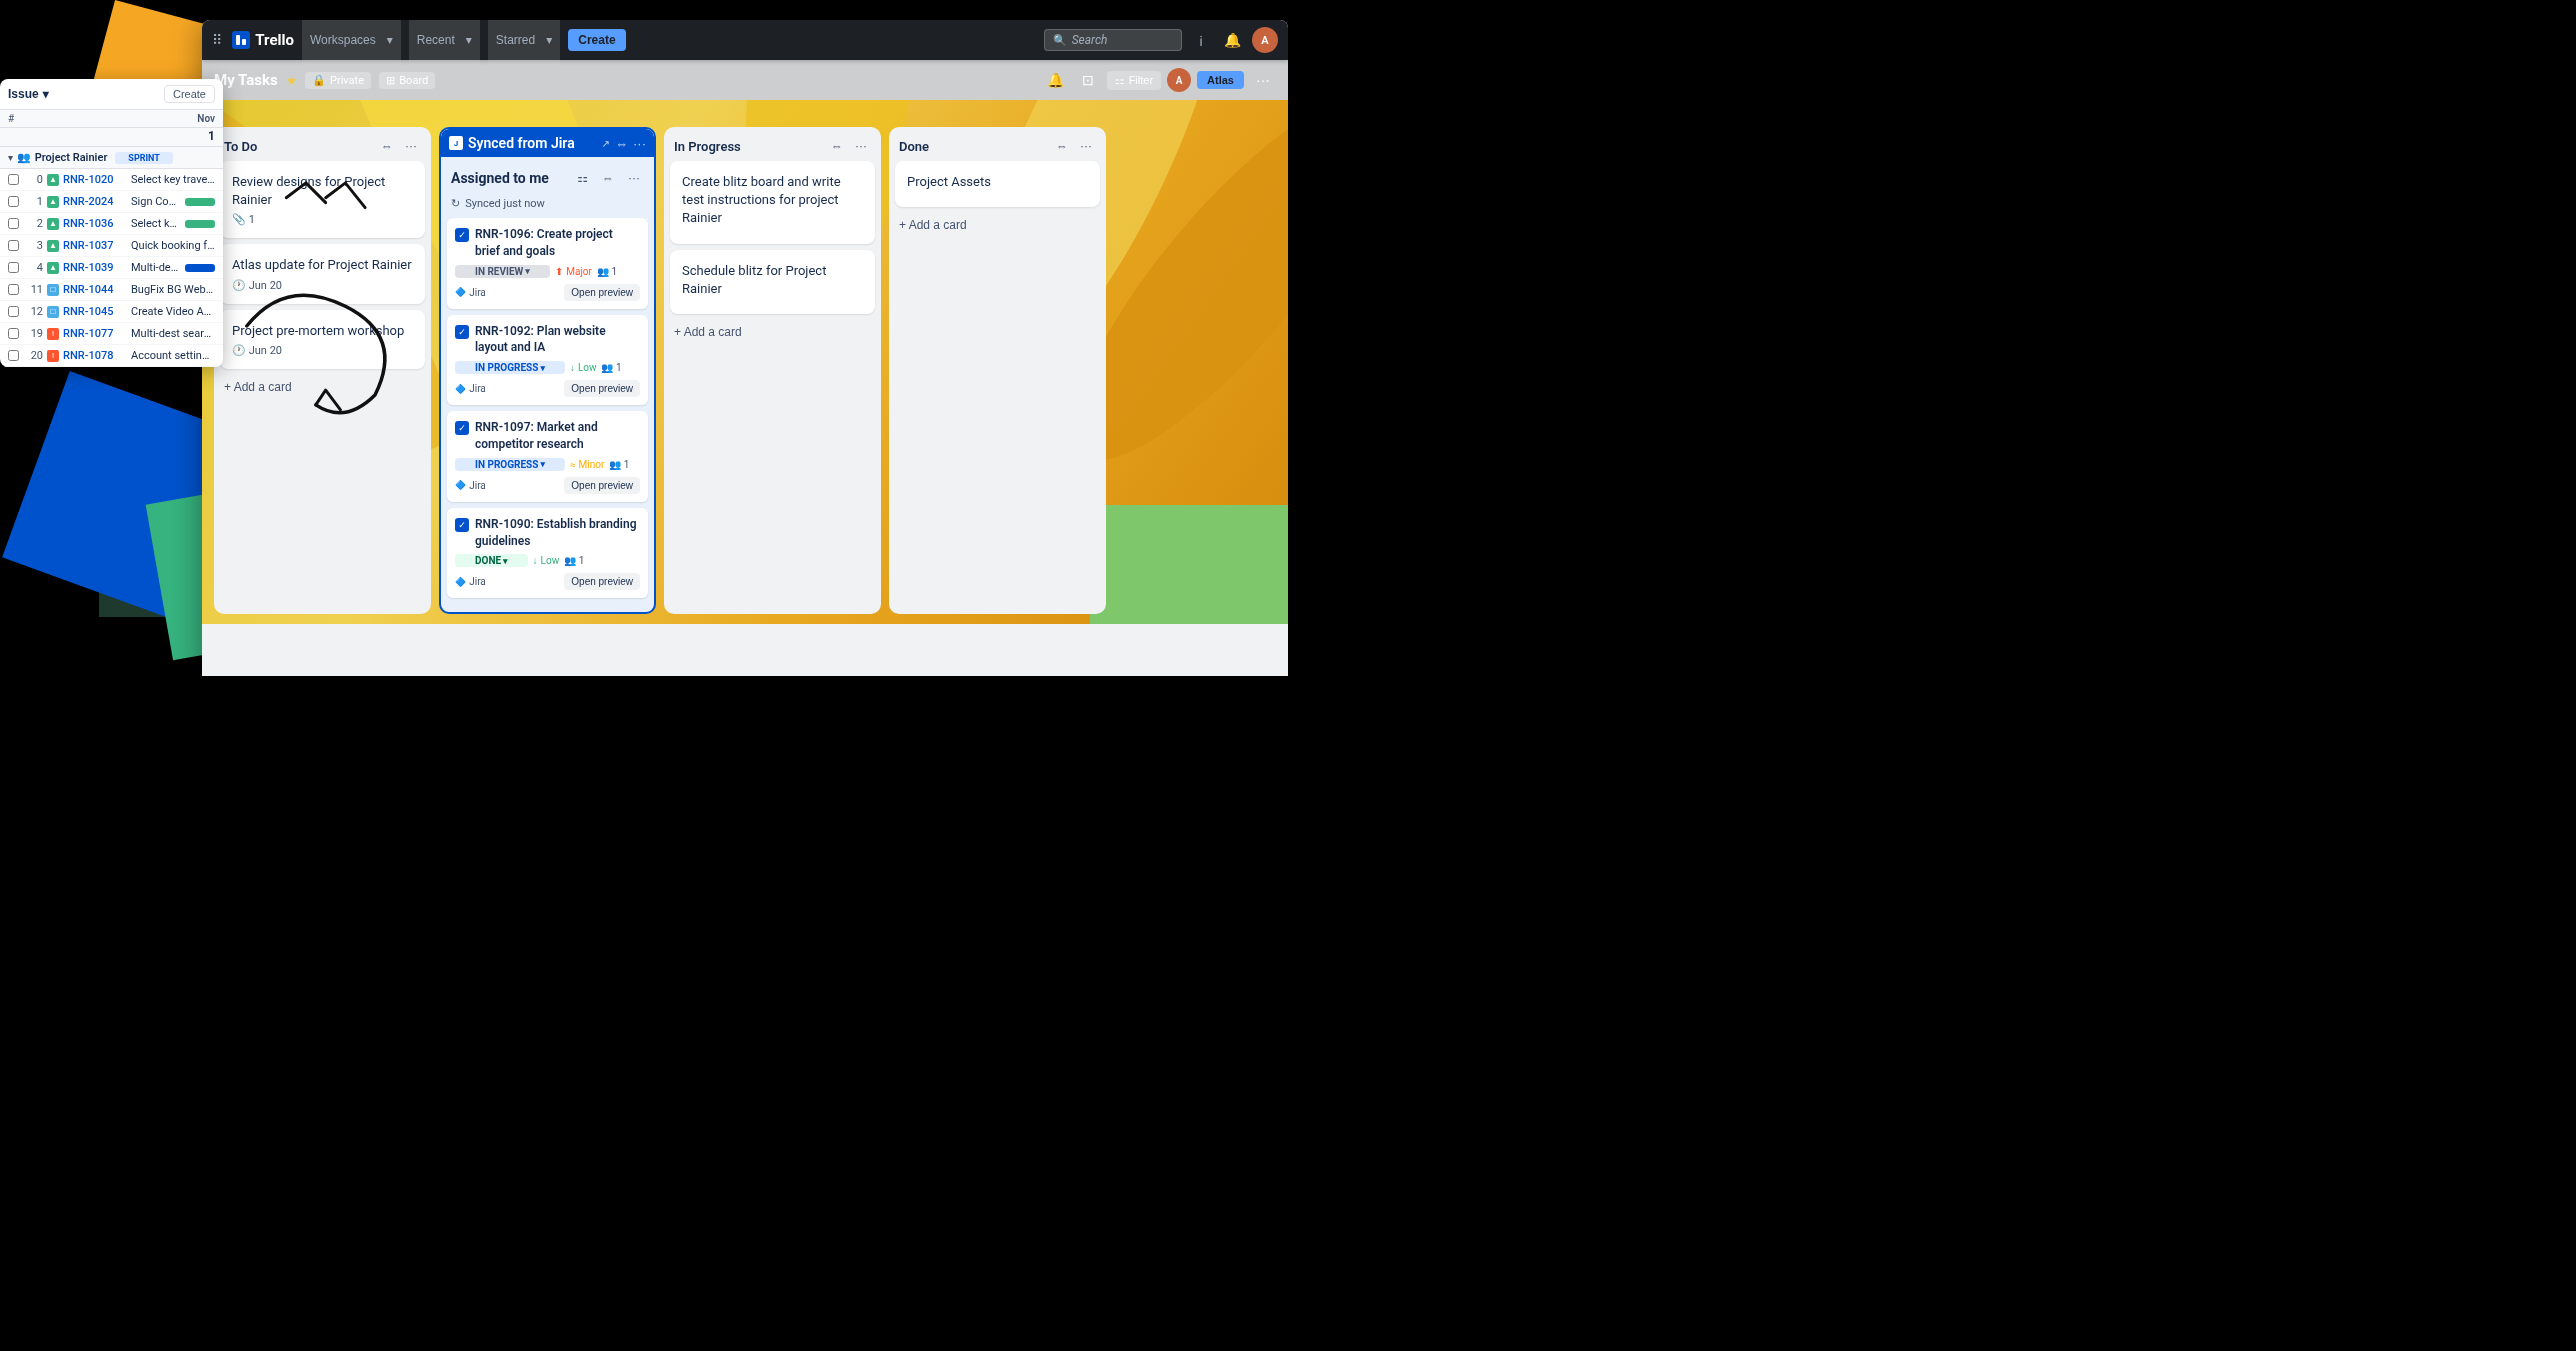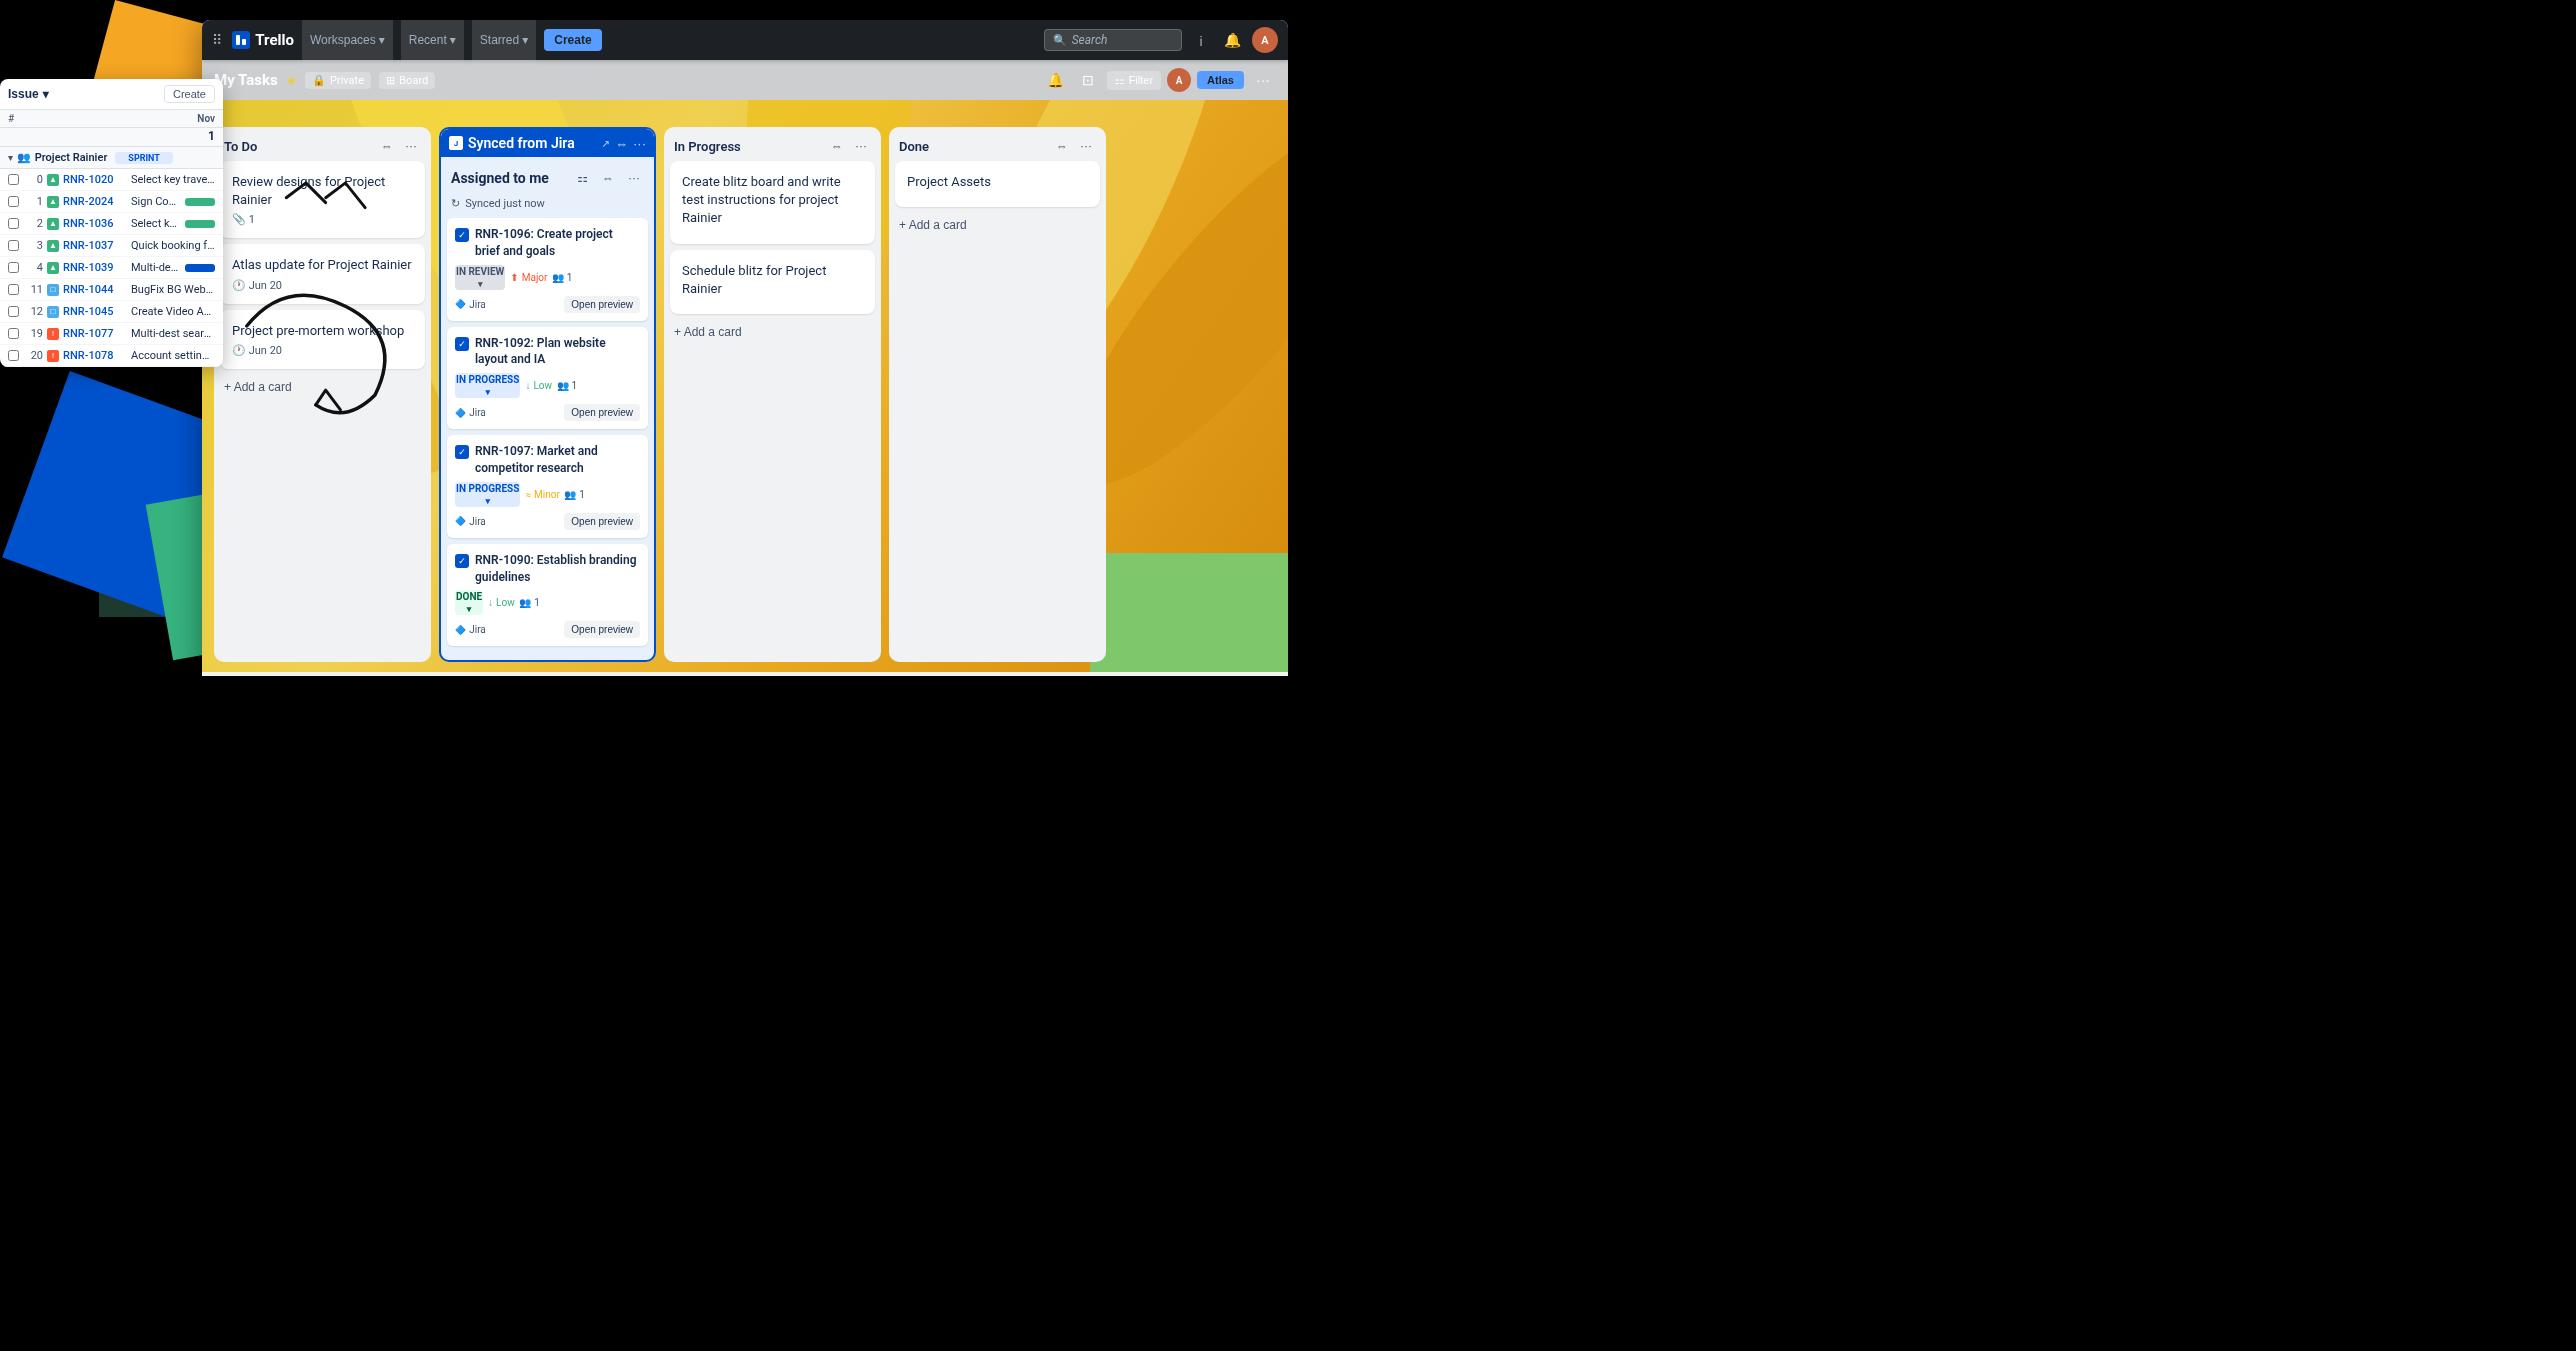--- a/index.html
+++ b/index.html
@@ -119,21 +119,21 @@
     .nav-btn {
       background: rgba(255,255,255,0.12);
       border: none;
       color: #9FADBC;
       border-radius: 4px;
       padding: 20px 8px;
       font-size: 12px;
       cursor: pointer;
       display: flex;
       align-items: flex-start;
-      gap: 3px;
+      gap: 11px;
     }
     .create-btn {
       background: #579DFF;
       border: none;
       color: #1D2125;
       border-radius: 4px;
       padding: 4px 10px;
       font-size: 12px;
       font-weight: 600;
       cursor: pointer;
@@ -424,27 +424,26 @@
     }
     .jira-card-badges {
       display: flex;
       align-items: center;
       gap: 5px;
       flex-wrap: wrap;
       margin-top: 5px;
     }
     .status-badge {
       border-radius: 4px;
-      padding: 1px 1px;
+      padding: 1px 20px;
       font-size: 10px;
       font-weight: 700;
       display: flex;
       align-items: center;
       gap: 2px;
-      flex-direction: column;
     }
     .status-in-review { background: #DFE1E6; color: #44546F; }
     .status-in-progress { background: #DEEBFF; color: #0052CC; }
     .status-done { background: #E3FCEF; color: #006644; }
     .priority-badge {
       display: flex;
       align-items: center;
       gap: 3px;
       font-size: 10px;
       color: #44546F;

